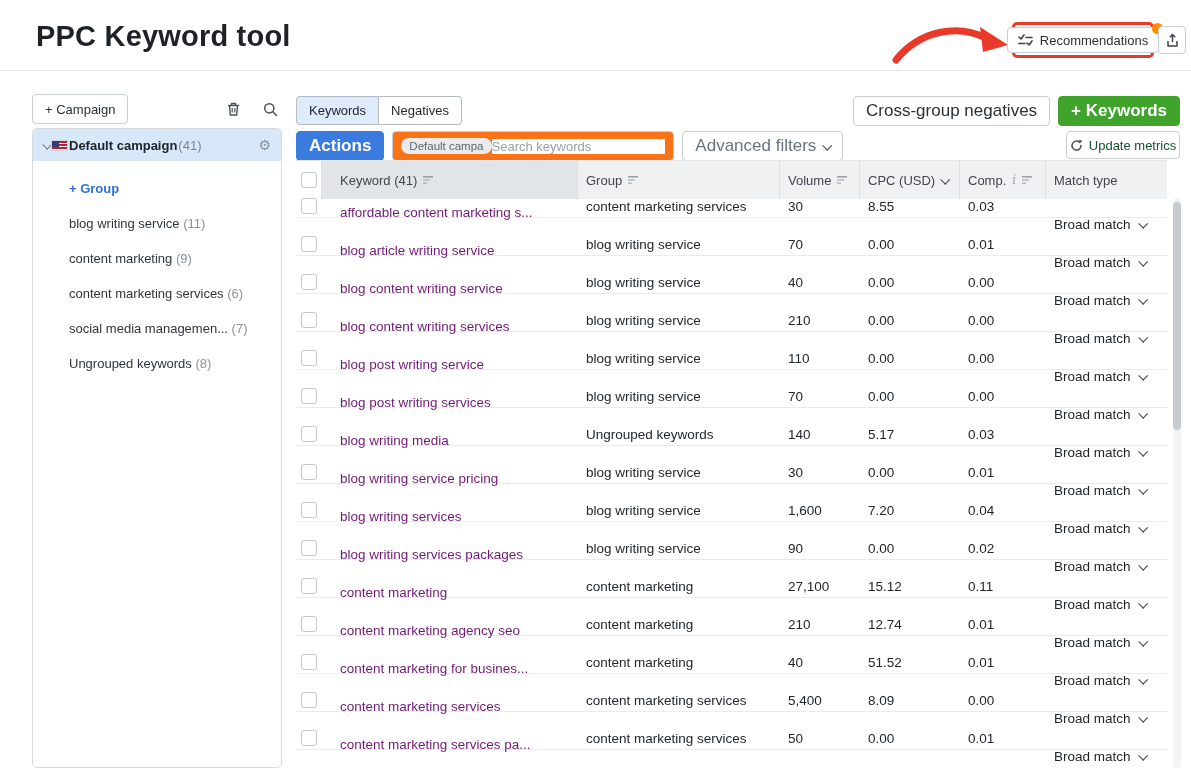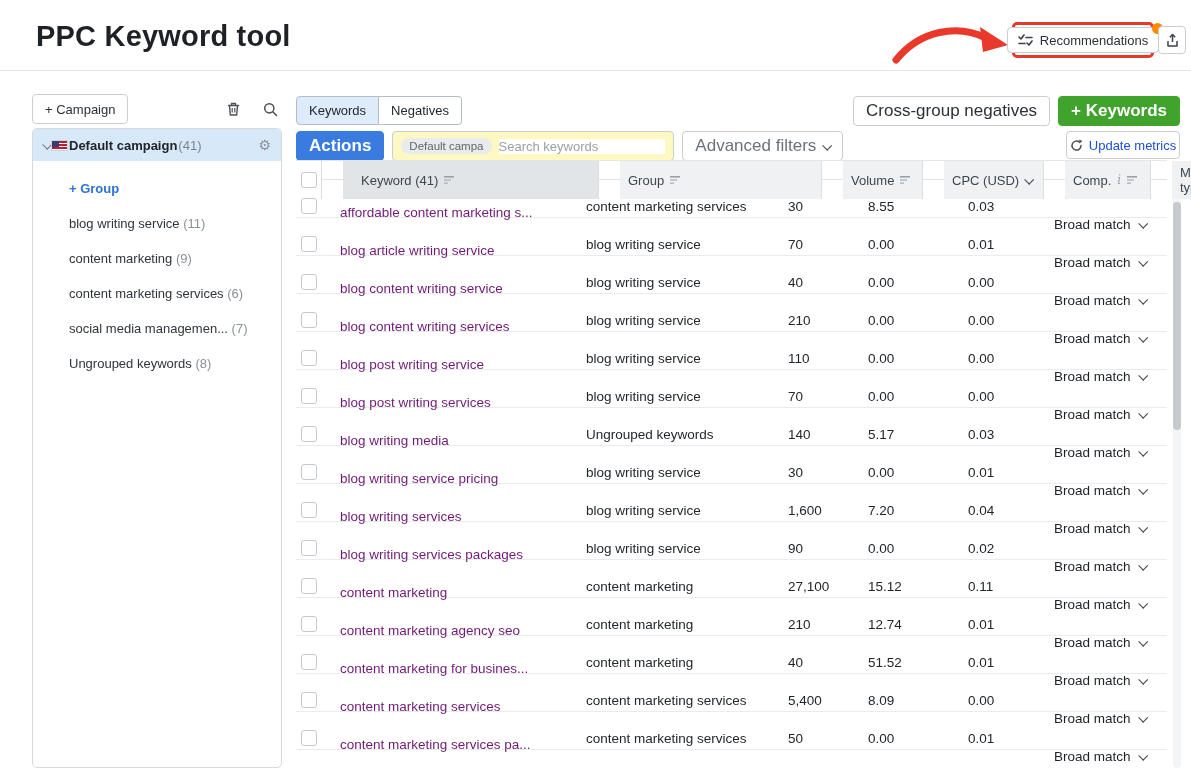--- a/index.html
+++ b/index.html
@@ -42,31 +42,31 @@
   .tab { height:29px; padding:0 12px; border:1px solid #b6bcc3; background:#fff; font-size:13px; color:#23282d; display:flex; align-items:center; cursor:pointer; }
   .tab.active { background:#ddebfa; border-radius:4px 0 0 4px; }
   .tab.inactive { border-left:none; border-radius:0 4px 4px 0; }
 
   .right-btns { position:absolute; top:96px; left:836px; width:344px; display:flex; gap:8px; justify-content:flex-end; }
   .btn { height:30px; padding:0 12px; border:1px solid #c9ced3; border-radius:4px; background:#fff; font-size:17px; color:#2b3136; display:flex; align-items:center; gap:7px; cursor:pointer; white-space:nowrap; }
   .btn.green { background:#3fa32c; border-color:#3fa32c; color:#fff; font-weight:700; }
 
   .actions-row { position:absolute; left:296px; top:131px; display:flex; gap:8px; }
   .btn.blue { background:#3a7be0; border-color:#3a7be0; color:#fff; font-weight:700; }
-  .search-box { width:282px; height:30px; border:1px solid #c9ced3; border-radius:4px; background:#fef9c3; display:flex; align-items:center; padding:0 8px; gap:7px; }
+  .search-box { width:282px; height:30px; border:1px solid #c9ced3; border-radius:4px; background:#f97316; display:flex; align-items:center; padding:0 8px; }
   .chip { background:#e9ebed; border-radius:10px; padding:2px 8px; font-size:11.5px; color:#5f666d; white-space:nowrap; }
   .search-box input { border:none; outline:none; flex:1; font-size:13px; color:#23282d; font-family:inherit; min-width:0; }
   .search-box input::placeholder { color:#9aa1a8; }
   .btn.gray-text { color:#6a737b; }
-  .update-btn { position:absolute; top:131px; left:1066px; width:114px; height:28px; border:1px solid #c9ced3; border-radius:4px; background:#fff; font-size:13px; color:#1d4ed8; display:flex; align-items:center; justify-content:center; gap:6px; cursor:pointer; }
+  .update-btn { position:absolute; top:131px; left:1066px; width:114px; height:28px; border:1px solid #c9ced3; border-radius:4px; background:#fff; font-size:13px; color:#14532d; display:flex; align-items:center; justify-content:center; gap:6px; cursor:pointer; }
 
   
   .table { position:absolute; left:296px; top:160px; width:871px; }
   .t-header, .t-row { display:grid; grid-template-columns:26px 256px 202px 80px 100px 86px 1fr; align-items:center; }
-  .t-header { height:20px; border-top:1px solid #e4e6e8; border-bottom:1px solid #e0e3e6;gap:21px; }
+  .t-header { height:20px; border-top:1px solid #e4e6e8; border-bottom:1px solid #e0e3e6; }
   .th { height:38px; display:flex; align-items:center; gap:6px; padding:0 8px; background:#eff1f3; border-right:1px solid #dcdfe2; font-size:13px; color:#3f464e; }
   .th.c-check { background:#fff; justify-content:center; padding:0; }
   .th.c-kw { background:#e2e5e8; padding-left:18px; }
   .th.last { border-right:none; }
   .bars { flex:none; }
   .info-i { font-style:italic; font-family:"DejaVu Serif",serif; color:#9aa1a8; font-size:12px; }
 
   .t-row { height:38px; border-bottom:1px solid #e9ebed; background:#fff; font-size:13.5px; }
   .cell { padding:0 8px; overflow:hidden; white-space:nowrap; text-overflow:ellipsis; }
   .c-check { display:flex; justify-content:center; padding:0; }

